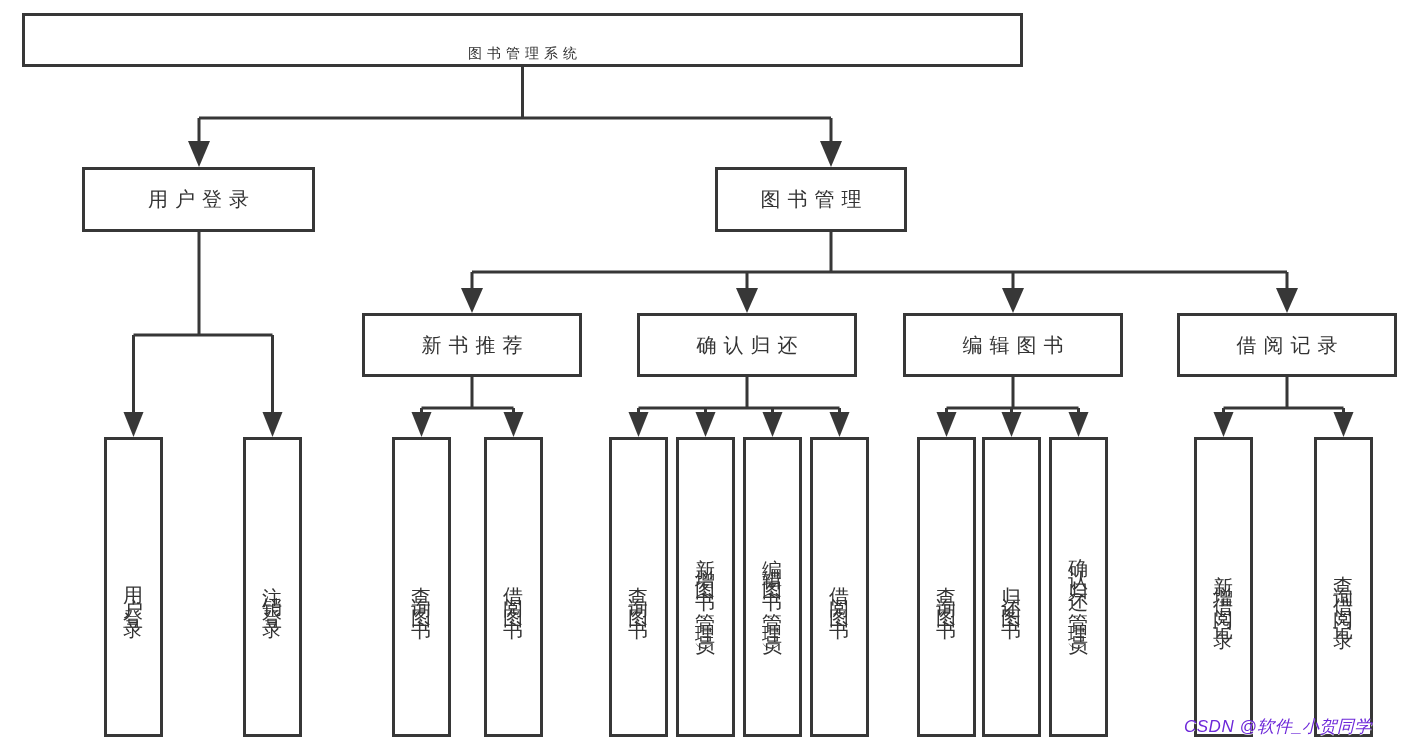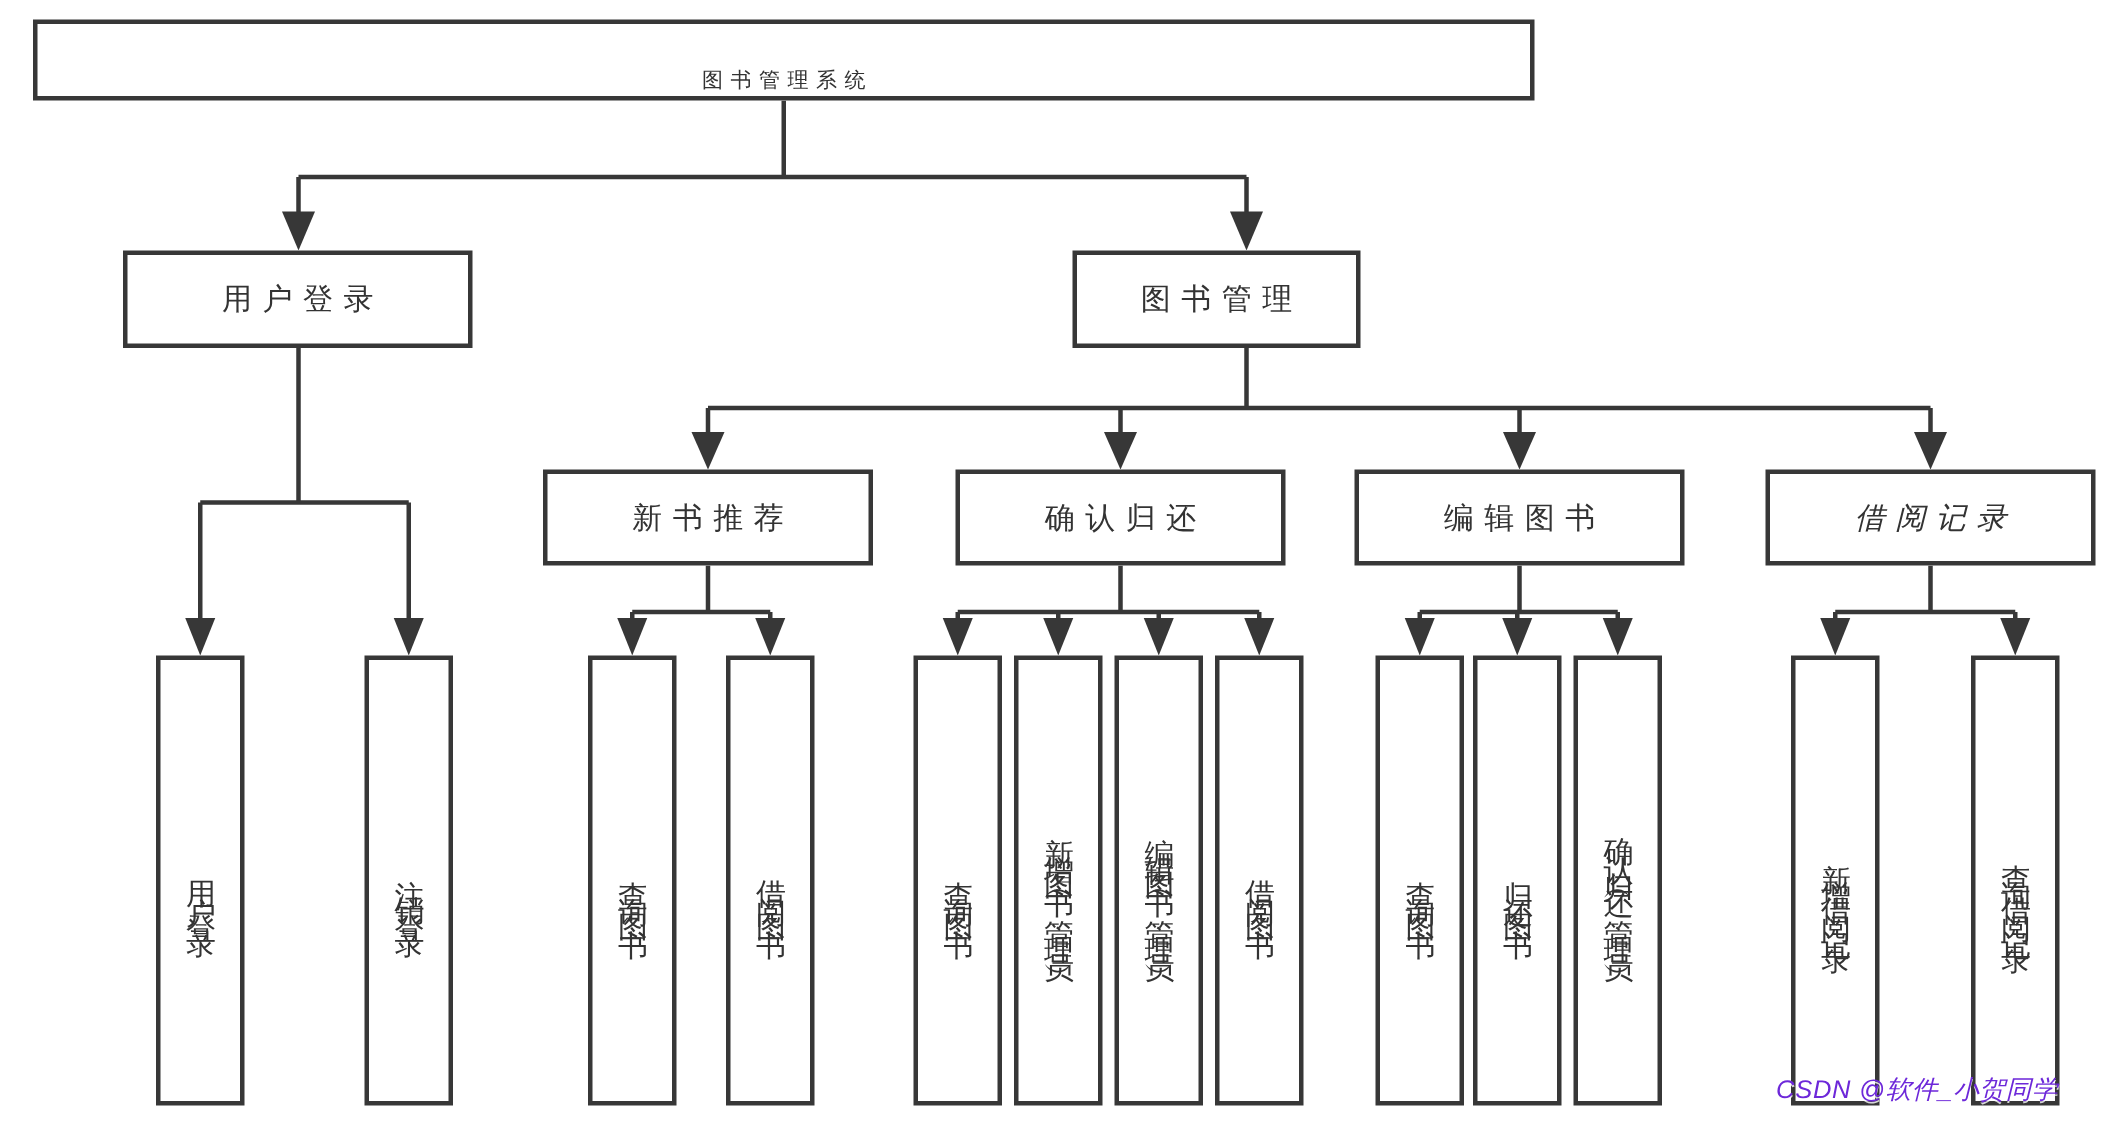--- a/index.html
+++ b/index.html
@@ -121,21 +121,21 @@
 
   <div class="node" style="left:362px;top:313px;width:220px;height:64px;">
     <span class="hlabel">新书推荐</span>
   </div>
   <div class="node" style="left:637px;top:313px;width:220px;height:64px;">
     <span class="hlabel">确认归还</span>
   </div>
   <div class="node" style="left:903px;top:313px;width:220px;height:64px;">
     <span class="hlabel">编辑图书</span>
   </div>
-  <div class="node" style="left:1177px;top:313px;width:220px;height:64px;font-style:italic;">
+  <div class="node" style="left:1177px;top:313px;width:220px;height:64px;">
     <span class="hlabel">借阅记录</span>
   </div>
 
   <div class="node" style="left:104px;top:437px;width:59px;height:300px;">
     <span class="vlabel">用户登录</span>
   </div>
   <div class="node" style="left:243px;top:437px;width:59px;height:300px;">
     <span class="vlabel">注销登录</span>
   </div>
 

